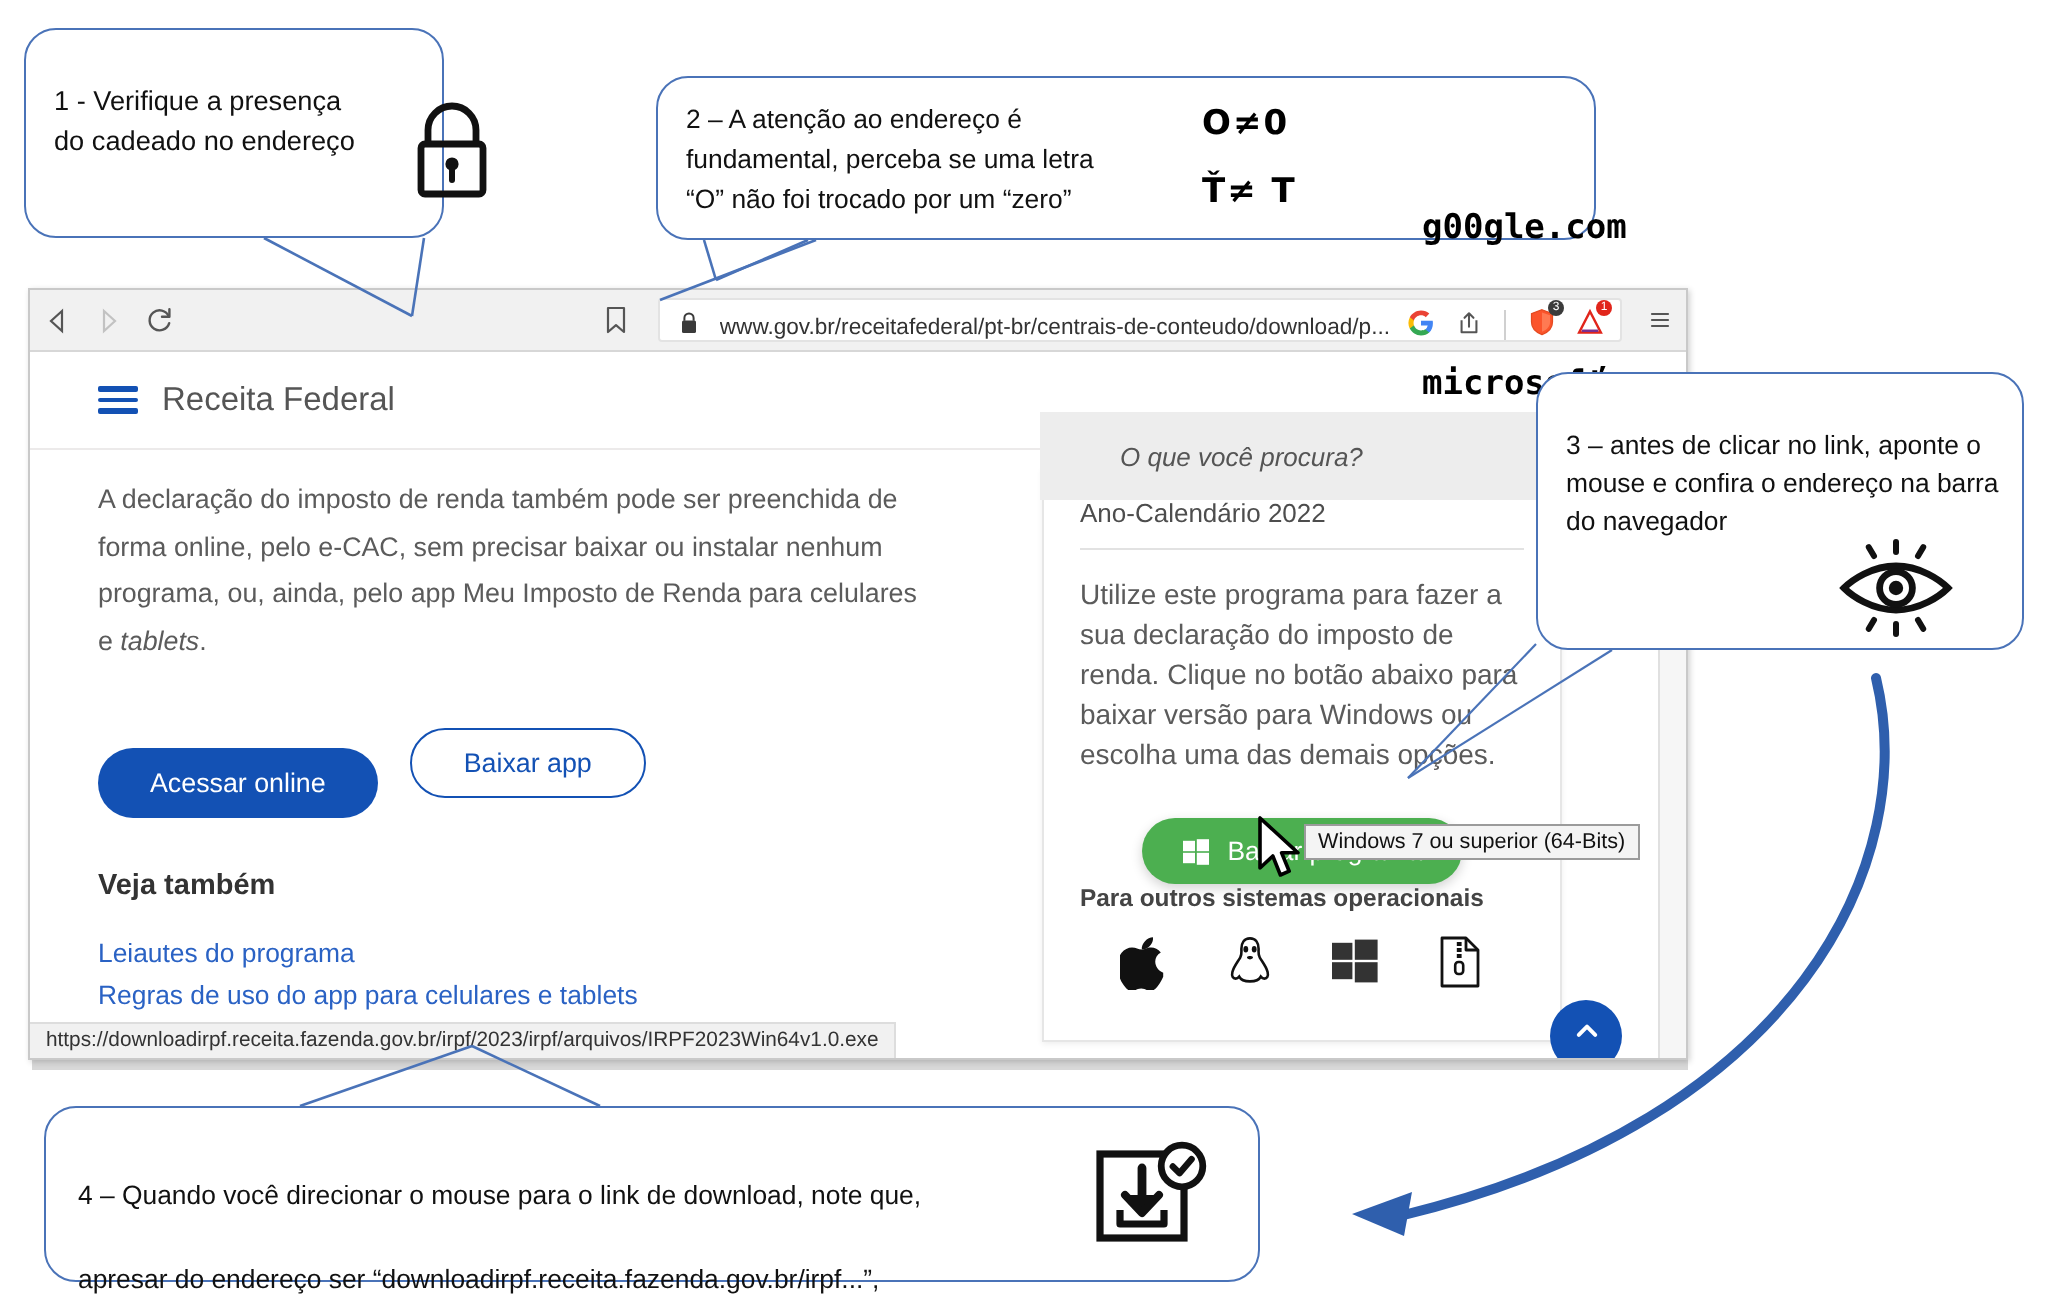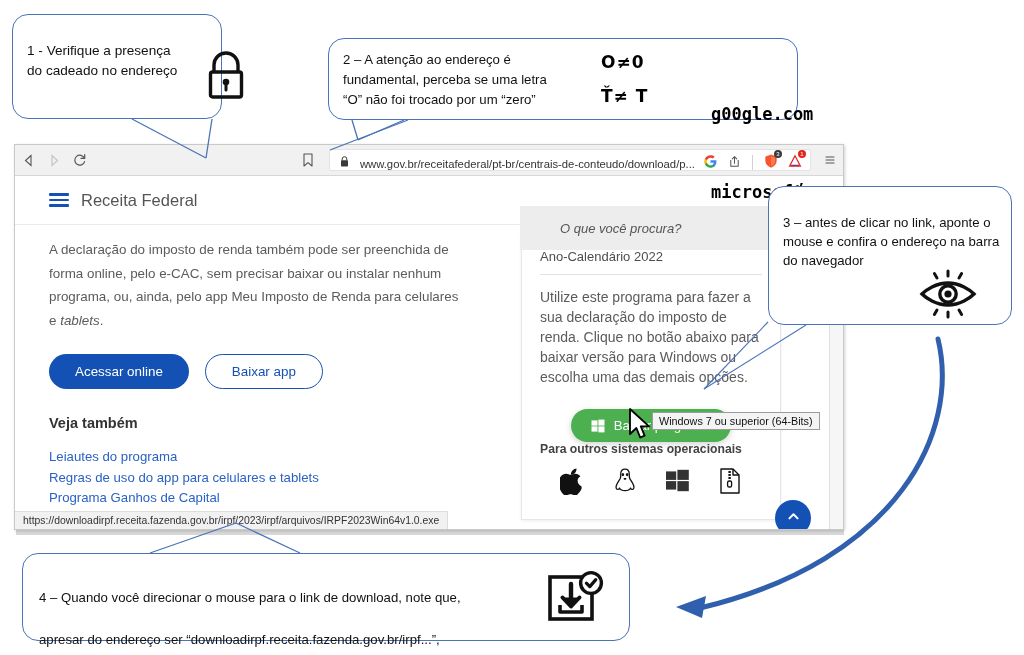--- a/index.html
+++ b/index.html
@@ -100,21 +100,21 @@
   }
   #searchbox .ph{font-size:13px;color:#555;font-style:italic;}
 
   
   #leftcol{position:absolute;left:34px;top:62px;width:420px;}
   #paragraph{font-size:13.4px;line-height:23.5px;color:#5b5b5b;}
   #paragraph i{font-style:italic;}
   #btnrow{margin-top:22px;display:flex;align-items:center;gap:16px;}
   #btn-acessar{
     background:#1351b4;color:#fff;border:none;border-radius:20px;
-    padding:10px 26px;font-size:13.4px;cursor:pointer;font-family:"Liberation Sans",sans-serif;
+    padding:10px 26px;font-size:13.4px;cursor:pointer;font-family:"Liberation Sans",sans-serif;margin-top:20px;
   }
   #btn-baixarapp{
     background:#fff;color:#1351b4;border:1.3px solid #1351b4;border-radius:20px;
     padding:9px 26px;font-size:13.4px;cursor:pointer;font-family:"Liberation Sans",sans-serif;
   }
   #vejatambem{margin-top:26px;font-size:14.5px;color:#333;font-weight:bold;}
   #linklist{margin-top:16px;}
   #linklist a{
     display:block;font-size:13.2px;color:#2a62c4;text-decoration:none;line-height:20.5px;
   }

